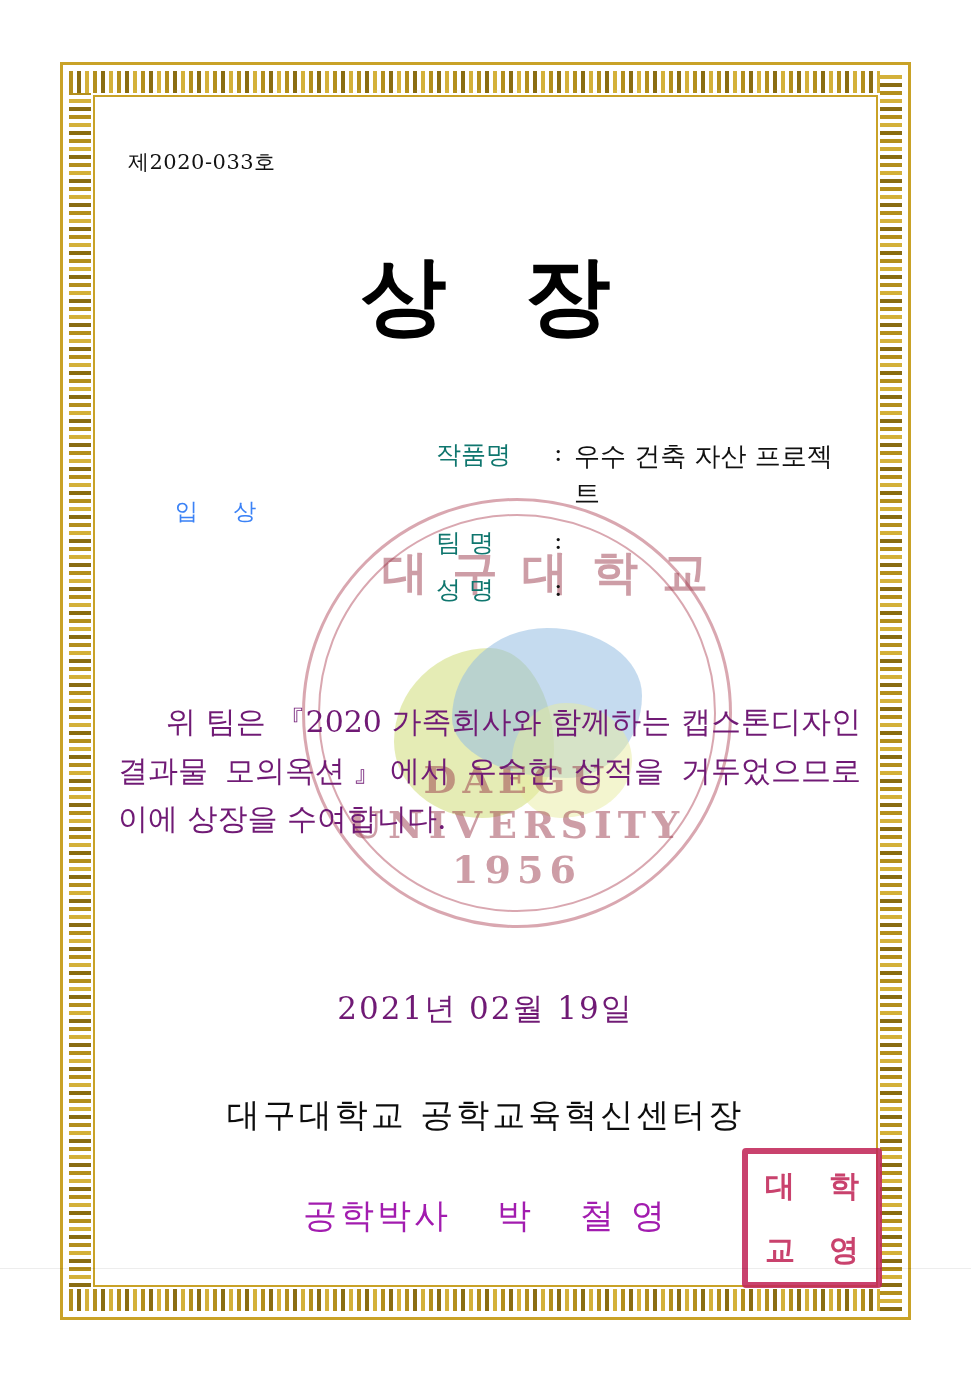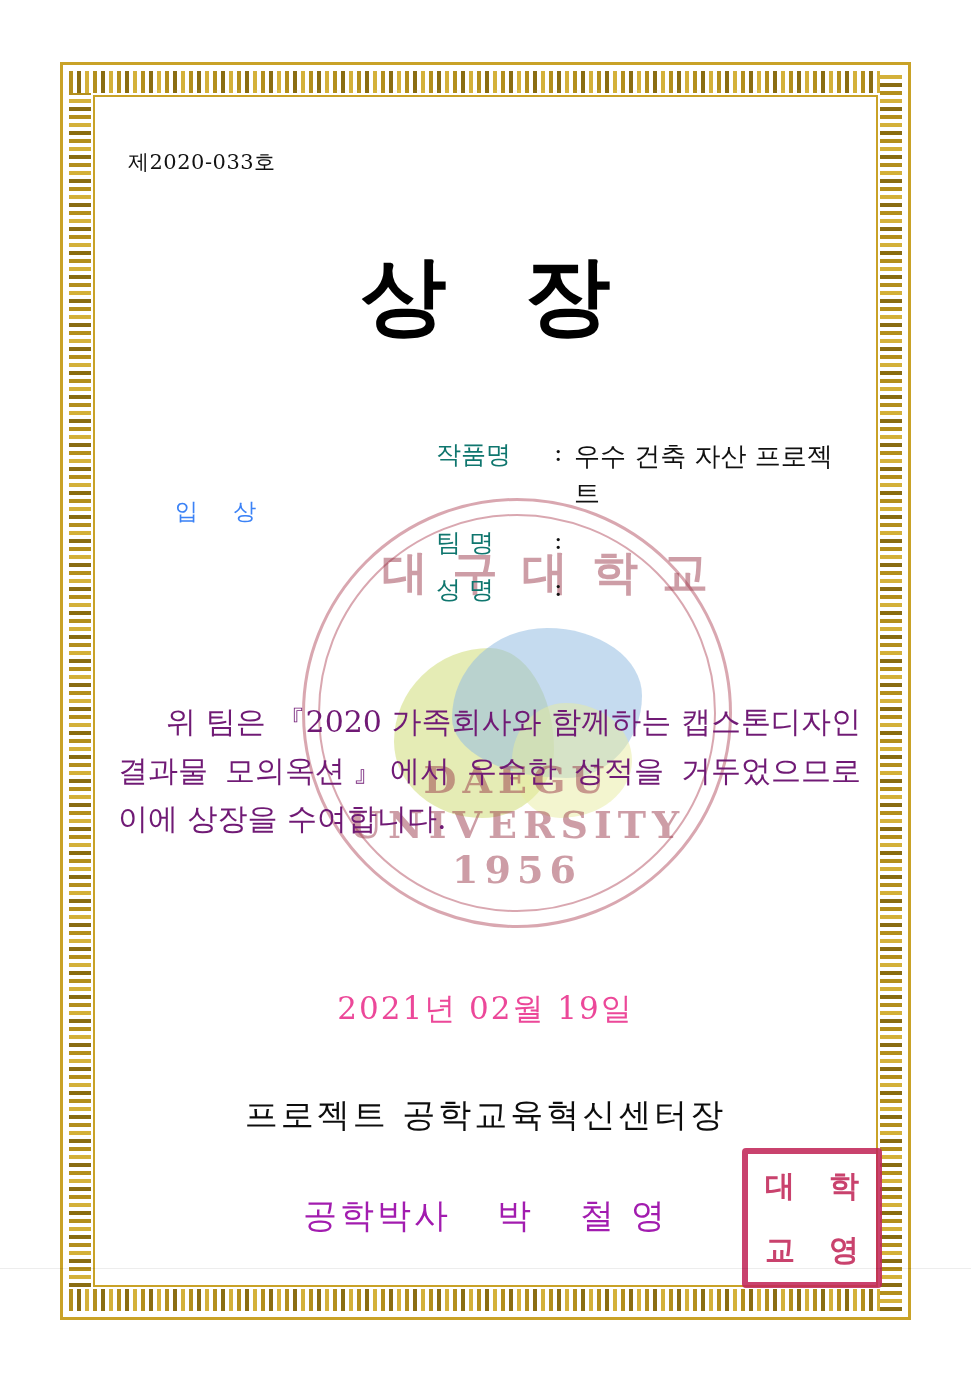--- a/index.html
+++ b/index.html
@@ -203,21 +203,21 @@
   }
 
   .award-date {
     position: absolute;
     left: 0;
     right: 0;
     top: 880px;
     text-align: center;
     font-size: 31px;
     letter-spacing: 2px;
-    color: #ec4899;
+    color: #701a75;
   }
 
   .issuer-org {
     position: absolute;
     left: 0;
     right: 0;
     top: 985px;
     text-align: center;
     font-size: 33px;
     letter-spacing: 3px;
@@ -370,21 +370,21 @@
           <div class="detail-label">성 명</div>
           <div class="detail-colon">:</div>
         </div>
       </div>
     </div>
 
     <div class="body-text">위 팀은 『2020 가족회사와 함께하는 캡스톤디자인 결과물 모의옥션』에서 우수한 성적을 거두었으므로 이에 상장을 수여합니다.</div>
 
     <div class="award-date">2021년 02월 19일</div>
 
-    <div class="issuer-org">프로젝트 공학교육혁신센터장</div>
+    <div class="issuer-org">대구대학교 공학교육혁신센터장</div>
 
     <div class="issuer-name">
       <span>공학박사</span><span class="gap"></span><span>박</span><span class="gap"></span><span>철 영</span>
     </div>
 
     <div class="seal">
       <span>대</span>
       <span>학</span>
       <span>교</span>
       <span>영</span>

